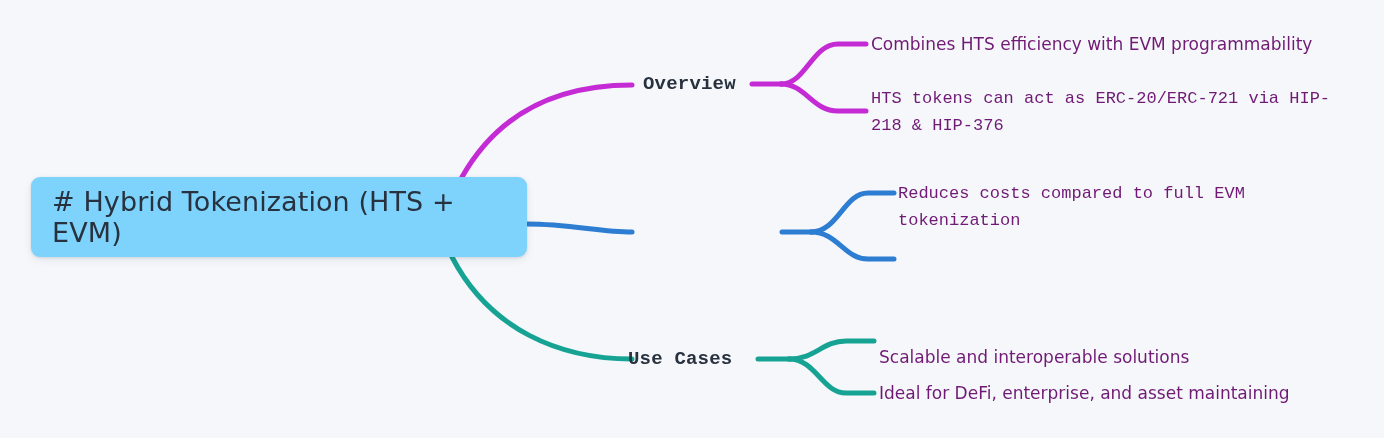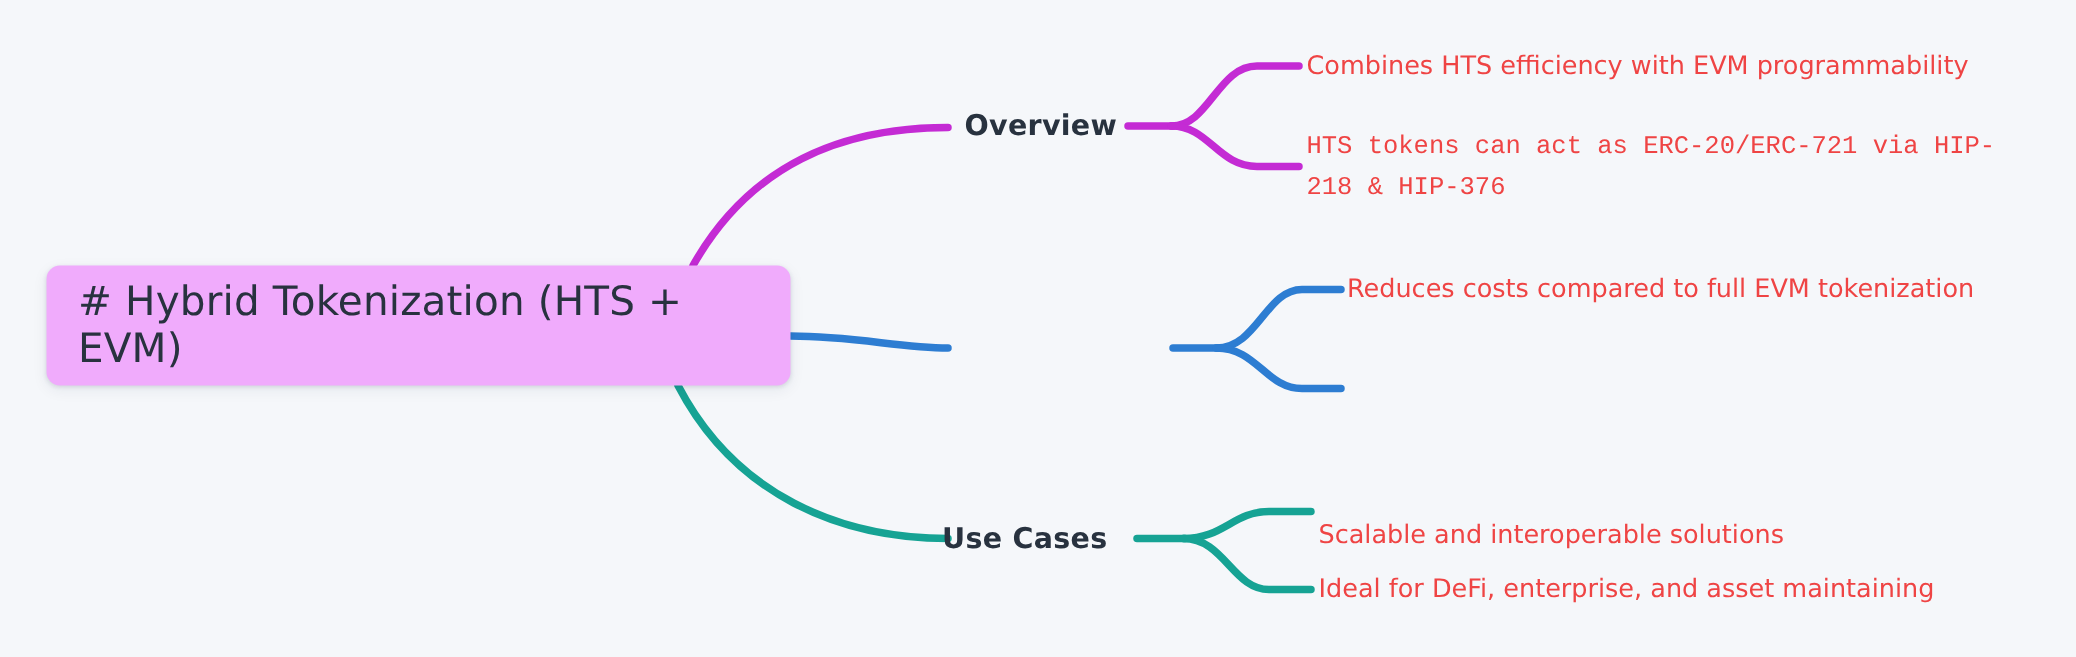--- a/index.html
+++ b/index.html
@@ -28,47 +28,48 @@
     height: 438px;
     pointer-events: none;
   }
   
   #root-node {
     position: absolute;
     left: 31px;
     top: 177px;
     width: 496px;
     height: 80px;
-    background: #f0abfc;
+    background: #7dd3fc;
     border-radius: 9px;
     box-shadow: 0 1px 3px rgba(30, 45, 70, 0.12), 0 3px 10px rgba(30, 45, 70, 0.07);
     display: flex;
     align-items: center;
     box-sizing: border-box;
     padding-left: 21px;
   }
   #root-label {
     font-size: 27px;
     font-weight: 400;
     color: #28323f;
     letter-spacing: 0.1px;
   }
   .branch-label {
     position: absolute;
     font-size: 19px;
     font-weight: bold;
     color: #28323f;
     letter-spacing: 0.2px;
     white-space: nowrap;
+    font-family: Liberation Mono, monospace;
   }
   .leaf-label {
     position: absolute;
     font-size: 17px;
     font-weight: 400;
-    color: #ef4444;
+    color: #701a75;
     line-height: 27px;
   }
   .leaf-label.two-line {
     width: 470px;
   }
 </style>
 </head>
 <body style="background: rgb(245, 247, 250);">
 
 <div id="mindmap-canvas">
@@ -104,20 +105,20 @@
 
   <div class="branch-label" style="left:643px; top:73px;">Overview</div>
 
 
   <div class="branch-label" style="left:628px; top:348px;">Use Cases</div>
 
   <div class="leaf-label" style="left:871px; top:31px; width:470px;">Combines HTS efficiency with EVM programmability</div>
 
   <div class="leaf-label two-line" style="left:871px; top:85px;font-family:Liberation Mono, monospace;">HTS tokens can act as ERC-20/ERC-721 via HIP-218 &amp; HIP-376</div>
 
-  <div class="leaf-label" style="left:898px; top:180px; width:460px;">Reduces costs compared to full EVM tokenization</div>
+  <div class="leaf-label" style="left:898px; top:180px; width:460px;font-family:Liberation Mono, monospace;">Reduces costs compared to full EVM tokenization</div>
 
 
   <div class="leaf-label" style="left:879px; top:344px; width:470px;">Scalable and interoperable solutions</div>
 
   <div class="leaf-label" style="left:879px; top:380px; width:470px;">Ideal for DeFi, enterprise, and asset maintaining</div>
 
 </div>
 
 </body></html>

